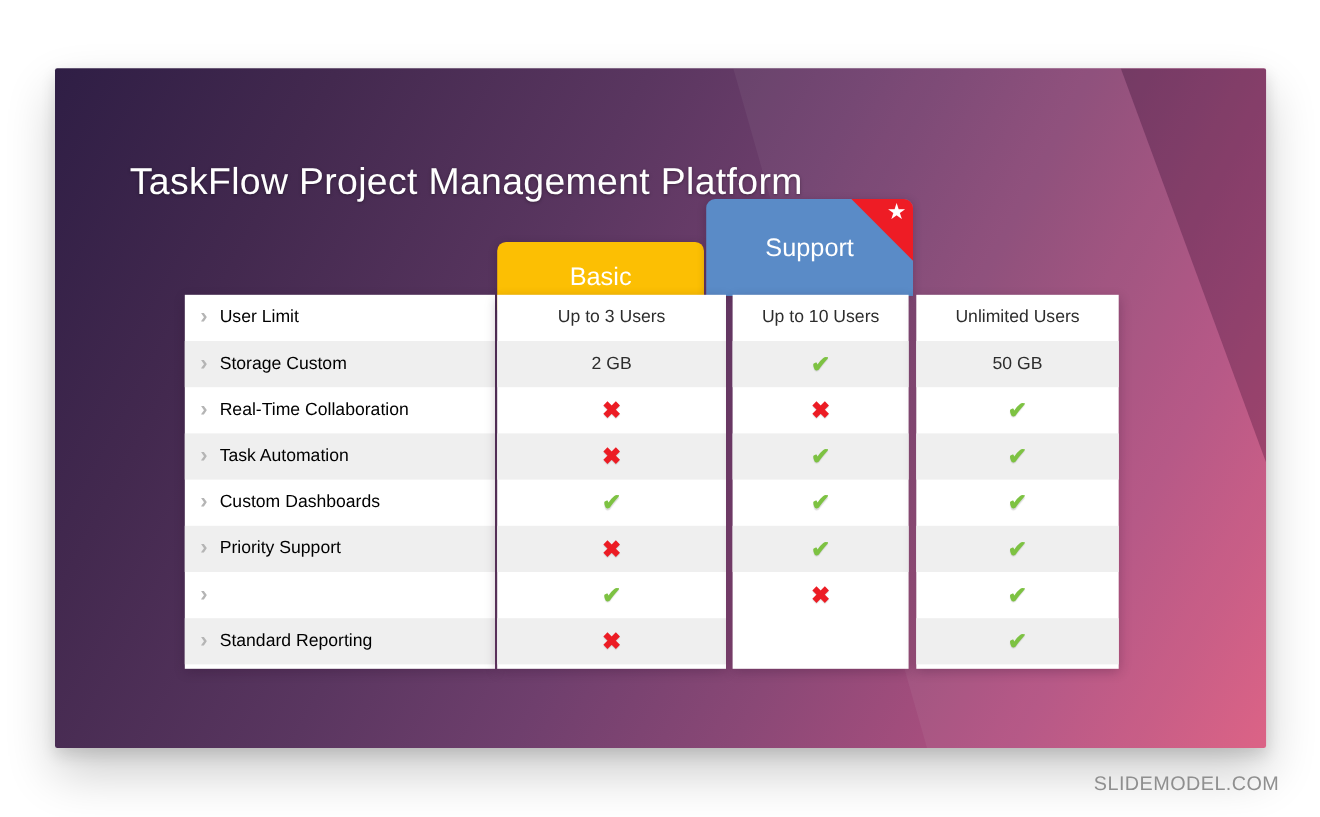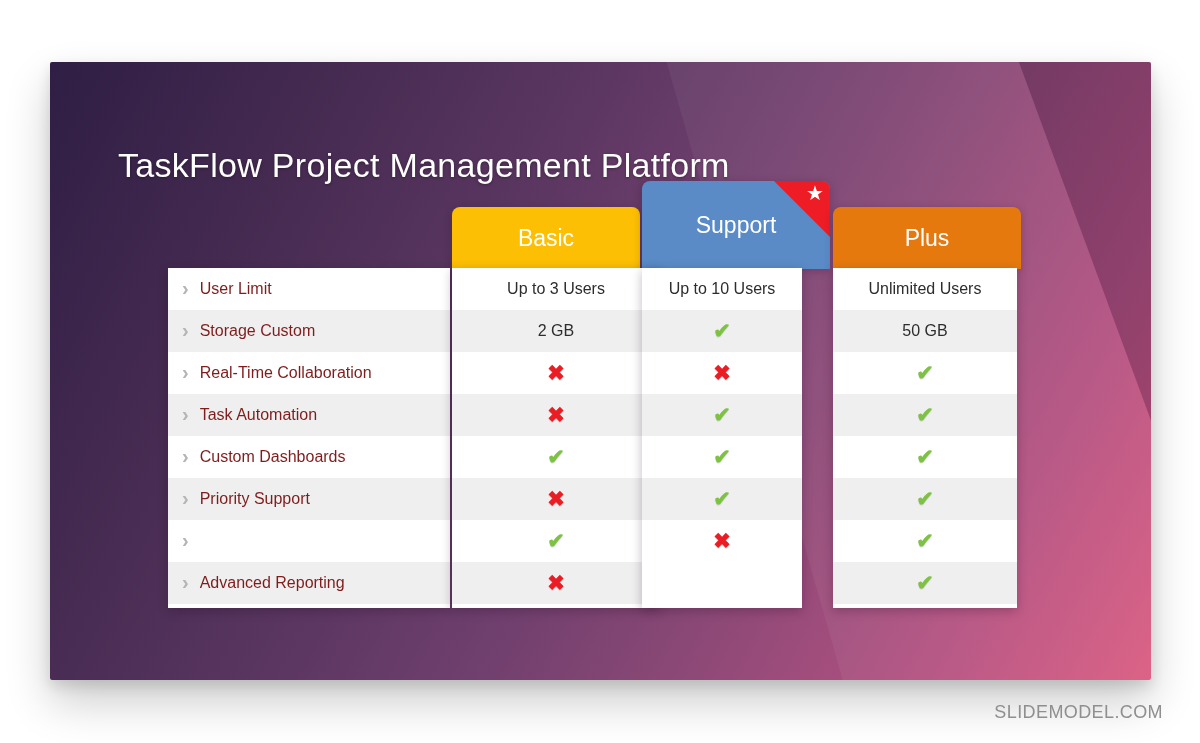--- a/index.html
+++ b/index.html
@@ -29,49 +29,49 @@
 
   
   .tab {
     position:absolute; width:188px;
     border-radius:8px 8px 0 0;
     display:flex; align-items:center; justify-content:center;
     color:#fff; font-size:23px;
     box-shadow:0 2px 8px rgba(40,10,40,.25);
     overflow:hidden;
   }
-  .tab-0 { left:402px; top:145px; height:62px; }
+  .tab-0 { left:402px; top:158px; height:62px; }
   .tab-1 { left:592px; top:119px; height:88px; }
   .tab-2 { left:783px; top:145px; height:62px; }
   .ribbon {
     position:absolute; top:0; right:0; width:0; height:0;
     border-left:56px solid transparent;
     border-top:56px solid #ee1c25;
   }
   .ribbon-star {
     position:absolute; top:2px; right:6px;
     color:#fff; font-size:20px; line-height:1;
   }
 
   
   .card {
     position:absolute; top:206px; height:340px; background:#fff;
     box-shadow:0 3px 10px rgba(40,10,40,.28);
   }
   .col-features { left:118px; width:282px; }
   .col-0 { left:402px; width:208px; }
-  .col-1 { left:592px; width:160px; }
+  .col-1 { left:616px; width:160px; }
   .col-2 { left:783px; width:184px; }
 
   .frow, .vcell { height:42px; display:flex; align-items:center; }
   .frow:nth-child(even), .vcell:nth-child(even) { background:#efefef; }
 
   .frow { padding-left:14px; }
   .chev { color:#b5b5b5; font-size:20px; line-height:1; margin-right:11px; font-weight:700; transform:translateY(-1px); }
-  .flabel { color:#7f1d1d; font-size:16px; line-height:1.15; max-width:222px; }
+  .flabel { color:#000000; font-size:16px; line-height:1.15; max-width:222px; }
 
   .vcell { justify-content:center; color:#2d2d2d; font-size:16px; }
   .vcell.mark { font-size:21px; font-weight:700; }
   .vcell.yes { color:#7dc242; text-shadow:0 1px 1px rgba(0,0,0,.15); }
   .vcell.no  { color:#ec1c24; text-shadow:0 1px 1px rgba(0,0,0,.15); }
 
   
   .watermark {
     position:absolute; right:37px; top:702px;
     color:#8f8f8f; font-size:18px; letter-spacing:.4px;
@@ -86,23 +86,20 @@
 
   <h1 class="slide-title">TaskFlow Project Management Platform</h1>
 
   <div class="tab tab-0" style="background: rgb(252, 191, 3);">
     <span>Basic</span>
   </div>
   <div class="tab tab-1" style="background: rgb(90, 139, 199);">
     <span>Support</span>
     <span class="ribbon" style="border-top-color: rgb(238, 28, 37);"></span>
     <span class="ribbon-star">★</span>
-  </div>
-  <div class="tab tab-2" style="background: rgb(229, 121, 14);">
-    <span>Plus</span>
   </div>
 
   <div class="card col-features">
     <div class="frow">
         <span class="chev">›</span>
         <span class="flabel">User Limit</span>
       </div>
     <div class="frow">
         <span class="chev">›</span>
         <span class="flabel">Storage Custom</span>
@@ -121,21 +118,21 @@
       </div>
     <div class="frow">
         <span class="chev">›</span>
         <span class="flabel">Priority Support</span>
       </div>
     <div class="frow">
         <span class="chev">›</span>
       </div>
     <div class="frow">
         <span class="chev">›</span>
-        <span class="flabel">Advanced Reporting</span>
+        <span class="flabel">Standard Reporting</span>
       </div>
   </div>
 
   <div class="card col-0">
     <div class="vcell">Up to 3 Users</div>
     <div class="vcell">2 GB</div>
     <div class="vcell mark no">✖</div>
     <div class="vcell mark no">✖</div>
     <div class="vcell mark yes">✔</div>
     <div class="vcell mark no">✖</div>

